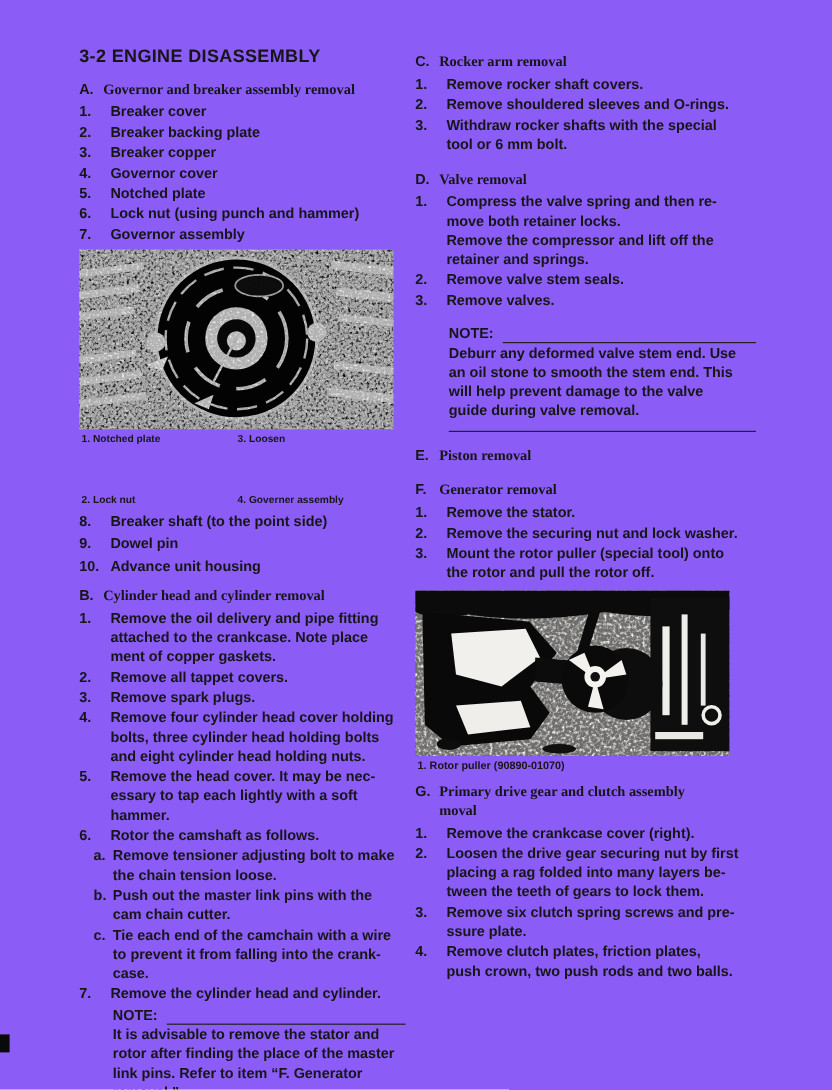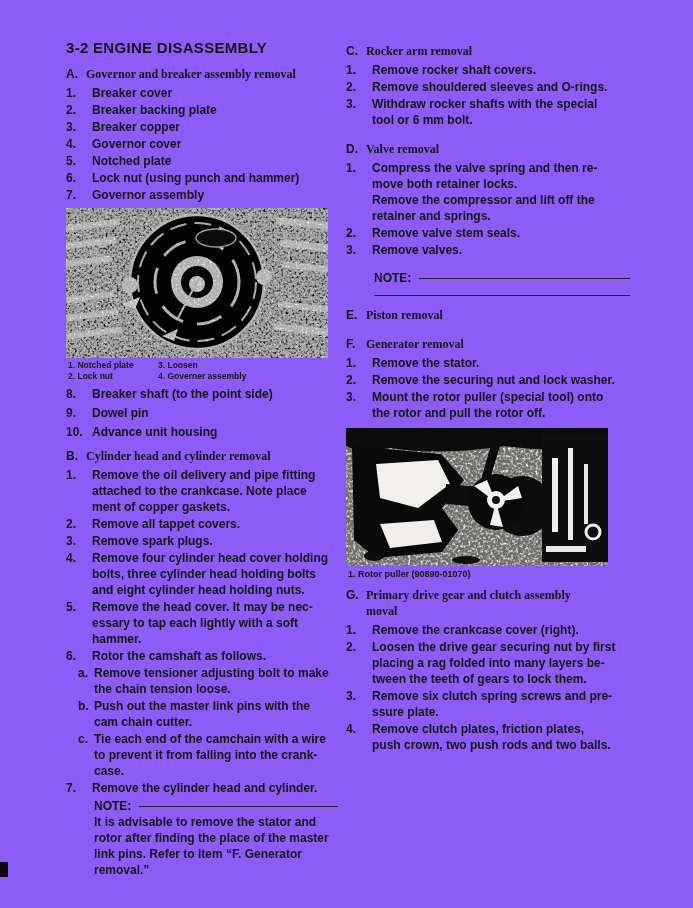--- a/index.html
+++ b/index.html
@@ -24,24 +24,24 @@
   .sub .num{width:16px;}
   .after .item{margin:3px 0;}
   .secB{margin-top:8px;}
   .secC{margin-top:5px;}
   .secD{margin-top:13px;}
   .secE{margin-top:11px;}
   .secF{margin-top:13px;}
   .secG{margin-top:5px;}
   .photo{margin:5px 0 2px;line-height:0;}
   .photo svg{display:block;}
-  .cap{display:grid;grid-template-columns:90px 1fr;font-size:8.5px;line-height:10.5px;margin:2px 0 5px 2px;}
+  .cap{display:grid;grid-template-columns:90px 1fr;font-size:8.5px;line-height:10.5px;margin:2px 0 5px 2px;gap:40px;}
   .cap2{font-size:9px;line-height:11px;margin:3px 0 7px 2px;}
   .note{margin:2px 0 0 28px;font-size:12px;line-height:16px;}
-  .note-head{display:flex;align-items:center;}
+  .note-head{display:flex;align-items:flex-end;}
   .note-head .rule{flex:1;border-top:1.6px solid #222;margin-left:8px;margin-top:1px;}
   .note .txt{white-space:pre-line;}
   .note.closed{border-bottom:1.6px solid #222;padding-bottom:9px;margin-bottom:10px;}
   .corner-mark{position:absolute;left:0;top:862px;width:8px;height:15px;background:#0a0a0a;}
 </style>
 </head>
 <body>
 
 <div class="page">
 
@@ -261,20 +261,24 @@
           <span class="num">3.</span>
           <span class="txt">Remove valves.</span>
         </div>
     </div>
 
     <div class="note closed" style="margin-top:12px;">
       <div class="note-head">
         <span>NOTE:</span>
         <span class="rule"></span>
       </div>
+      <div class="txt">Deburr any deformed valve stem end. Use
+an oil stone to smooth the stem end. This
+will help prevent damage to the valve
+guide during valve removal.</div>
     </div>
 
     <div class="sec-head secE">
       <span class="lbl">E.</span>
       <span class="txt">Piston removal</span>
     </div>
 
     <div class="sec-head secF">
       <span class="lbl">F.</span>
       <span class="txt">Generator removal</span>

